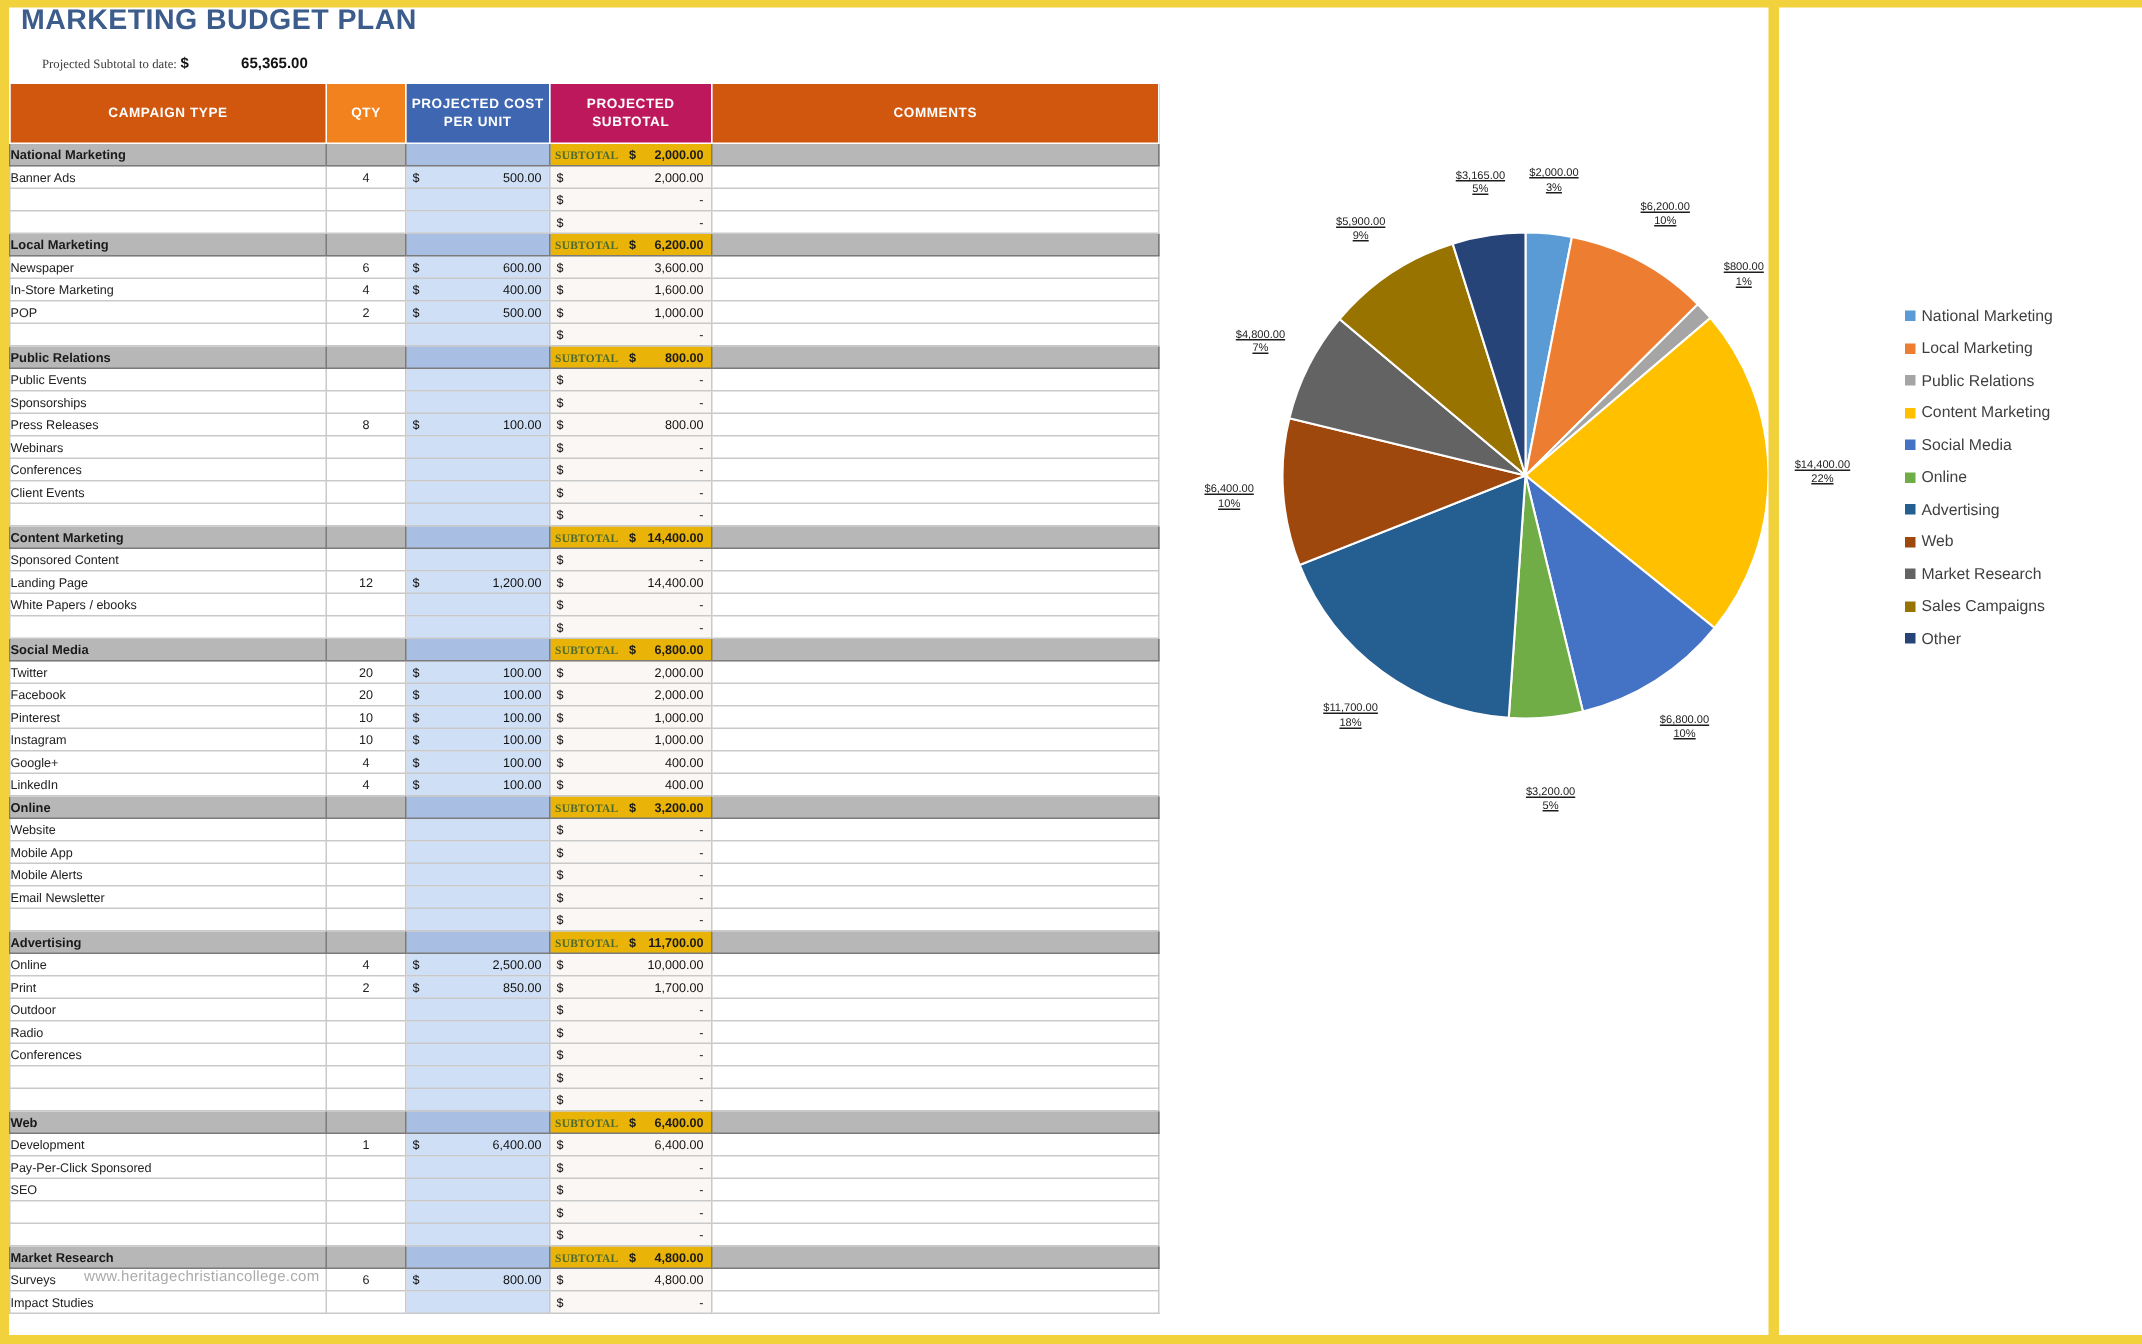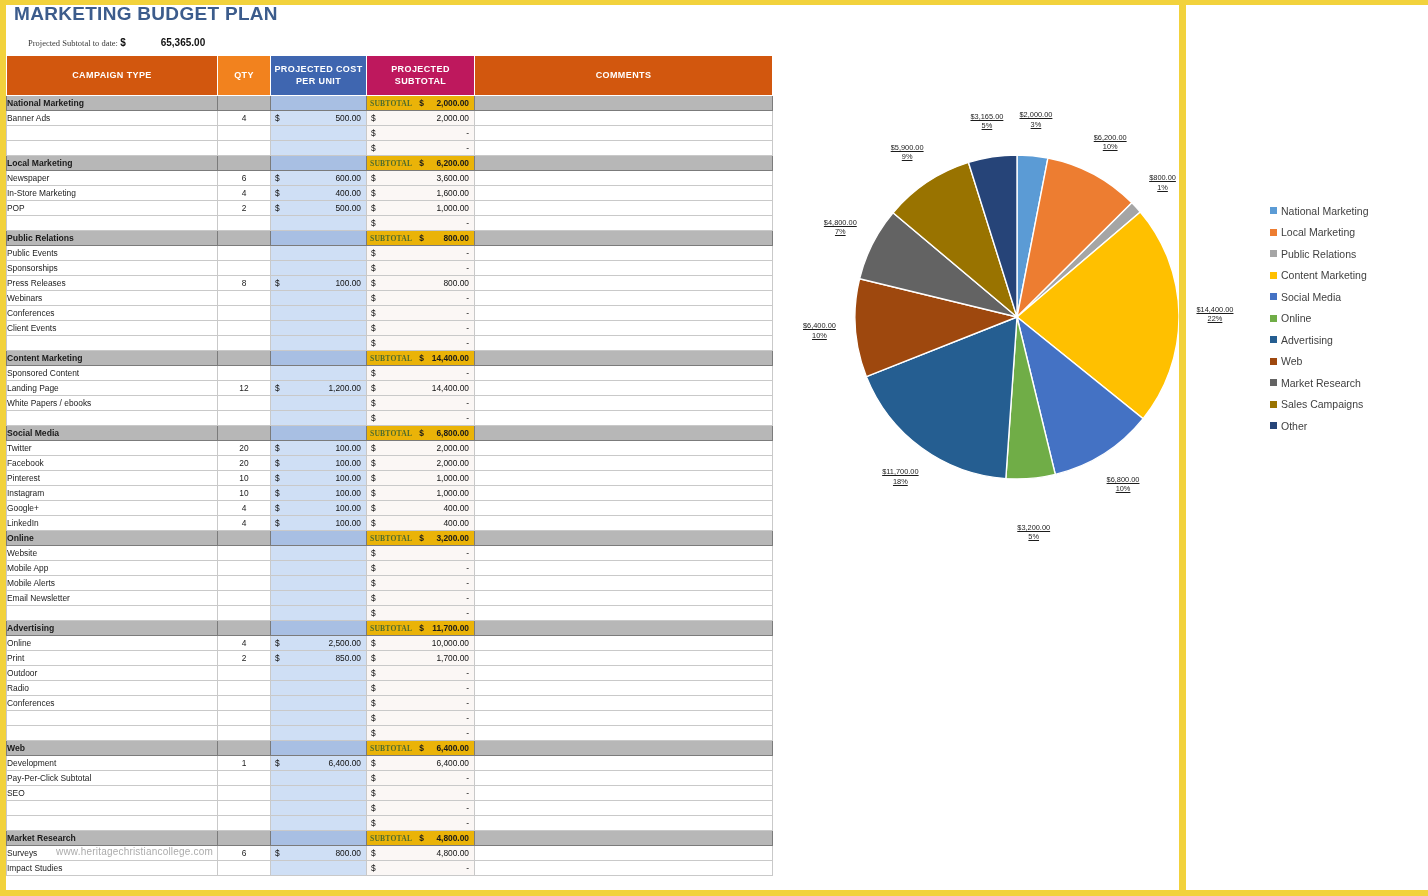--- a/index.html
+++ b/index.html
@@ -903,21 +903,21 @@
           </td>
           <td class="i-sub">
             <div class="money">
               <span class="cur">$</span>
               <span class="val">6,400.00</span>
             </div>
           </td>
           <td class="i-com"></td>
         </tr>
         <tr class="item">
-          <td class="i-name">Pay-Per-Click Subtotal</td>
+          <td class="i-name">Pay-Per-Click Sponsored</td>
           <td class="i-qty"></td>
           <td class="i-unit blank">
             <div class="money">
               <span class="cur">$</span>
               <span class="val"></span>
             </div>
           </td>
           <td class="i-sub">
             <div class="money">
               <span class="cur">$</span>

